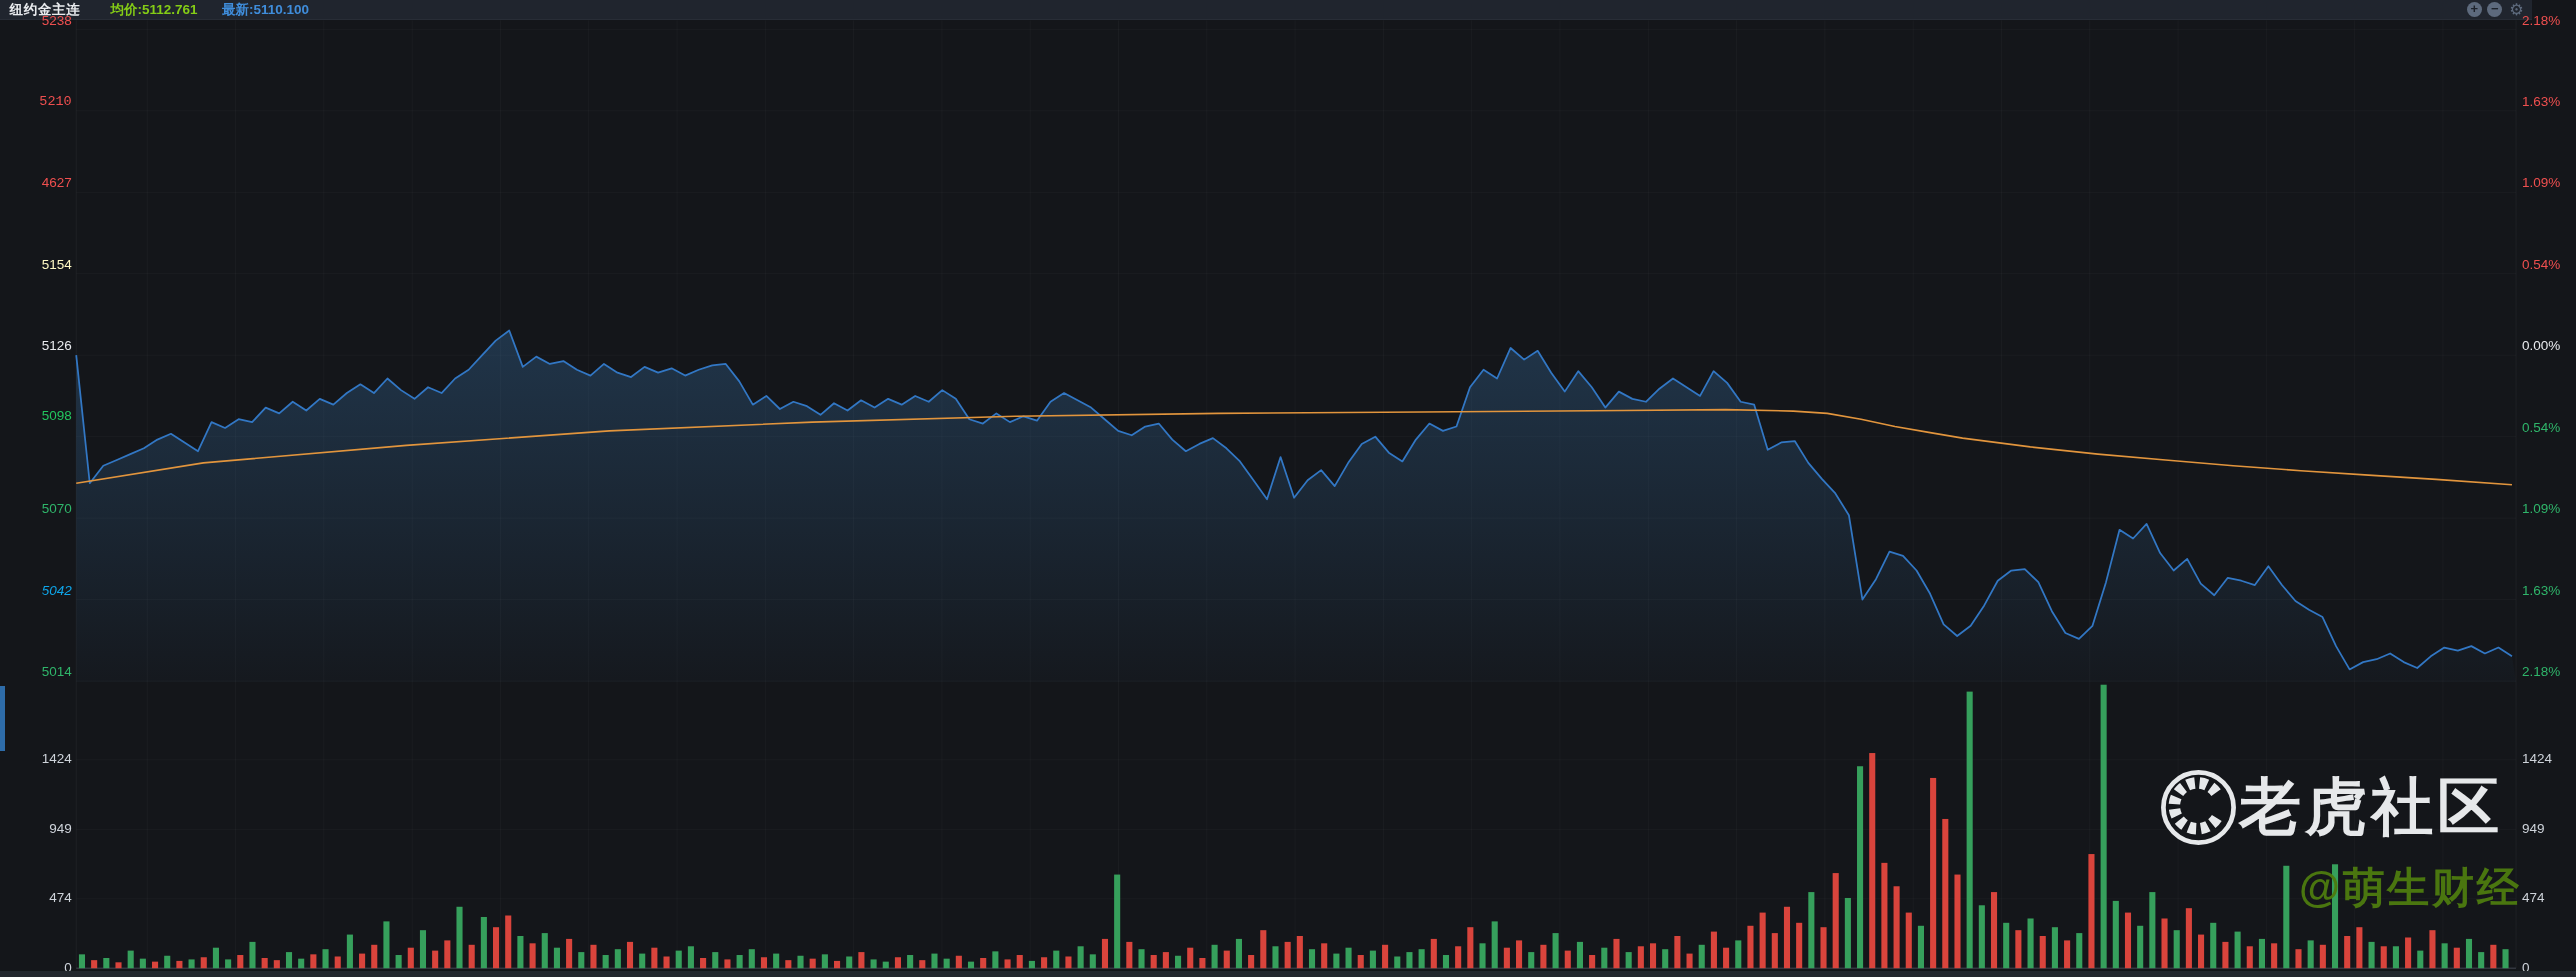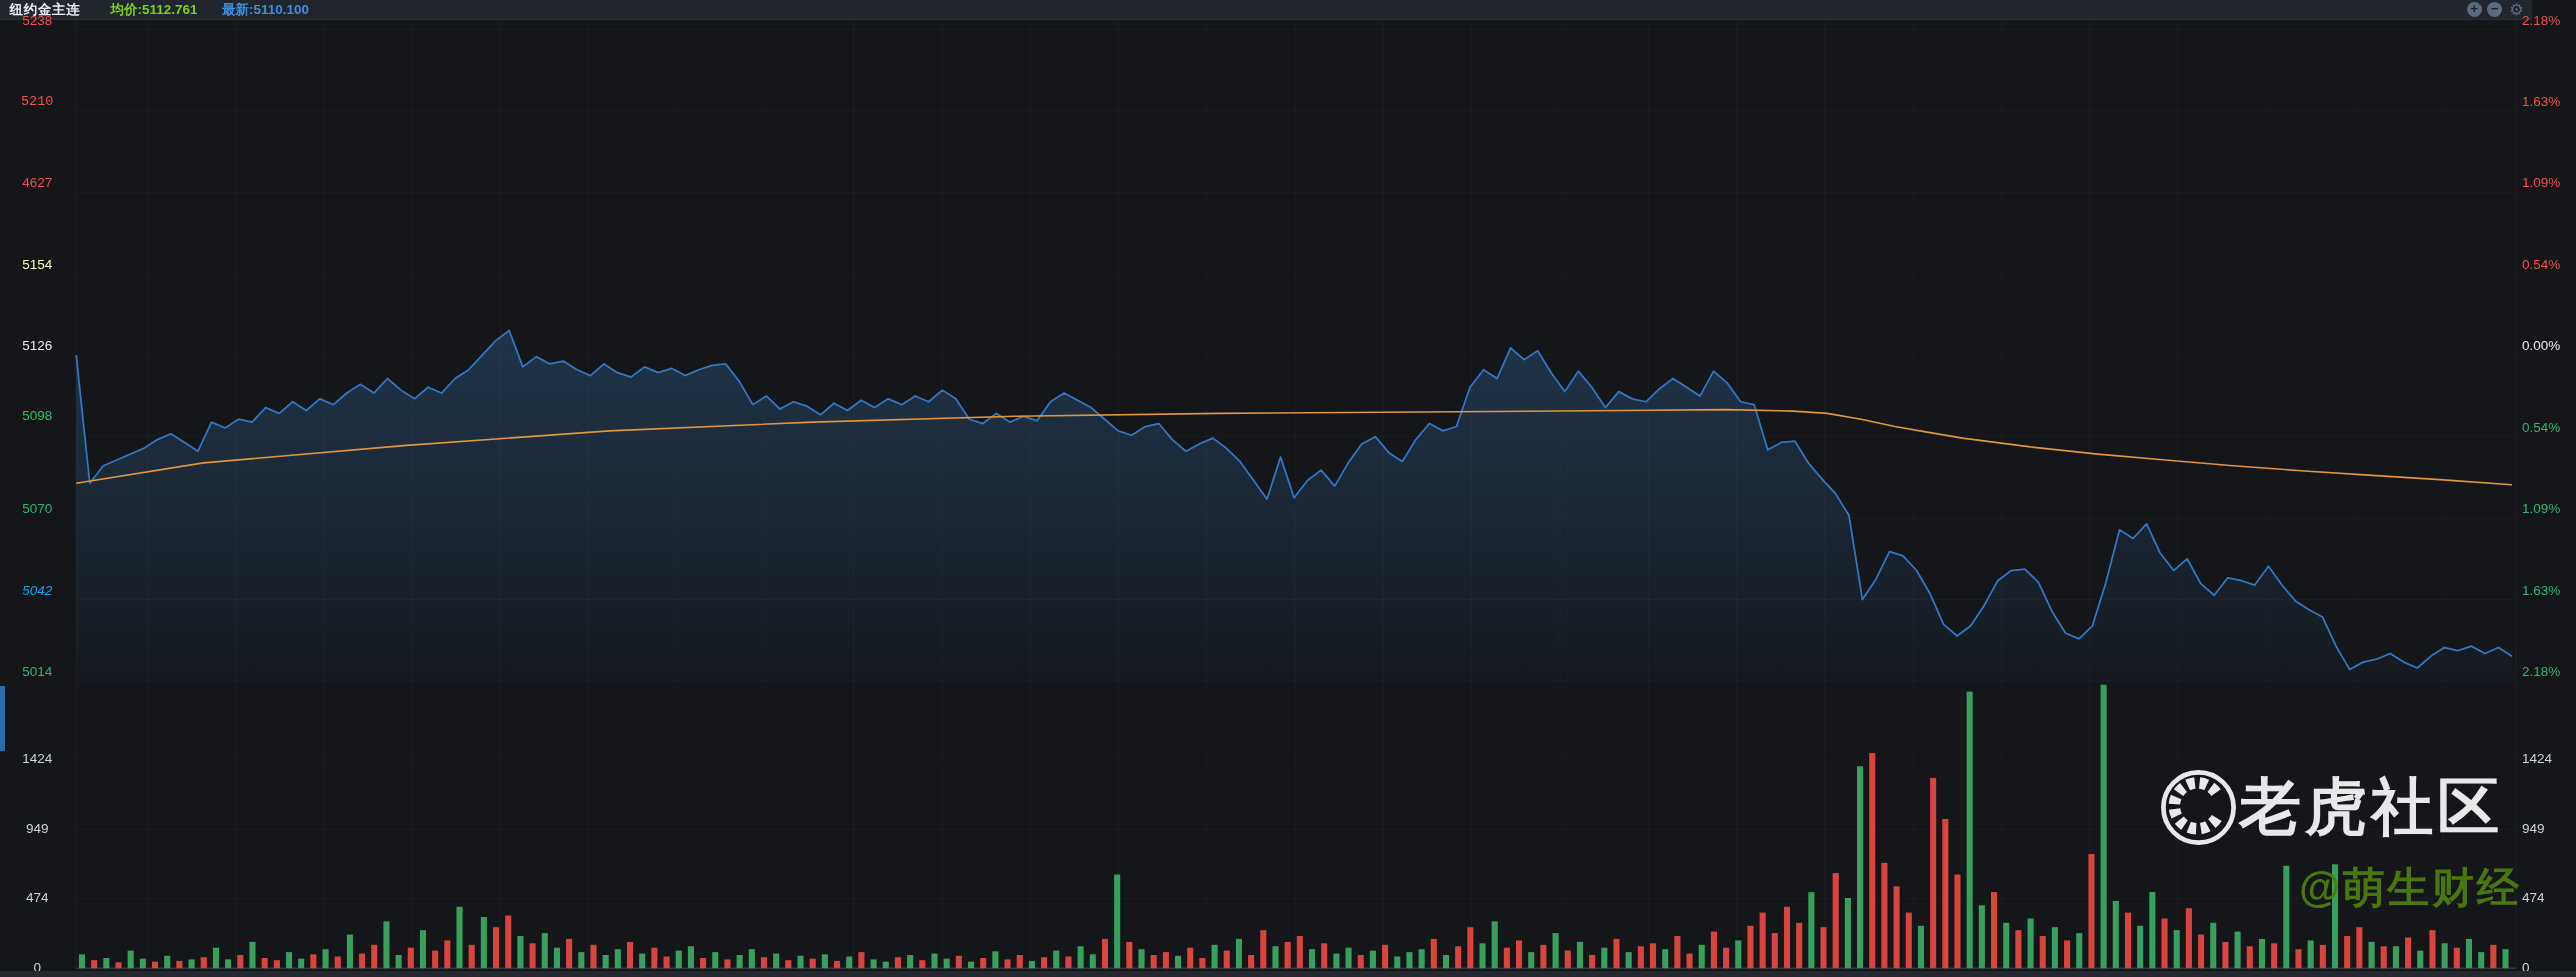--- a/index.html
+++ b/index.html
@@ -15,21 +15,21 @@
   #header .spacer{flex:1;}
   .icon-btn{width:15px;height:15px;border-radius:50%;background:#5d6a7d;color:#1d222b;
             font-size:13px;font-weight:bold;line-height:14.2px;text-align:center;margin-right:5.4px;cursor:pointer;}
   .gear{width:17.6px;height:17.6px;border-radius:0;background:transparent;color:#5d6a7d;font-size:16.2px;
         line-height:17.6px;margin-right:6.8px;}
 
   #chart-svg{position:absolute;left:0;top:0;}
 
   
   .axis-label{position:absolute;height:16.2px;line-height:16.2px;font-size:13.5px;}
-  .axis-label.left{width:69px;left:2.7px;text-align:center;}
+  .axis-label.left{width:69px;left:2.7px;text-align:right;}
   .axis-label.right{left:2522px;text-align:left;width:51px;}
 
   
   #watermark{position:absolute;left:2158px;top:765px;width:379px;height:156px;opacity:0.95;}
   #wm-row{display:flex;align-items:center;}
   #wm-brand{color:#f2f4f6;font-size:62px;font-weight:bold;letter-spacing:4.1px;}
   #wm-handle{color:#4d7c0f;font-size:42px;font-weight:bold;letter-spacing:2.7px;
              position:absolute;left:141px;top:95px;}
 
   #left-strip{position:absolute;left:0;top:686px;width:4.7px;height:65px;background:#2e6ca9;}

